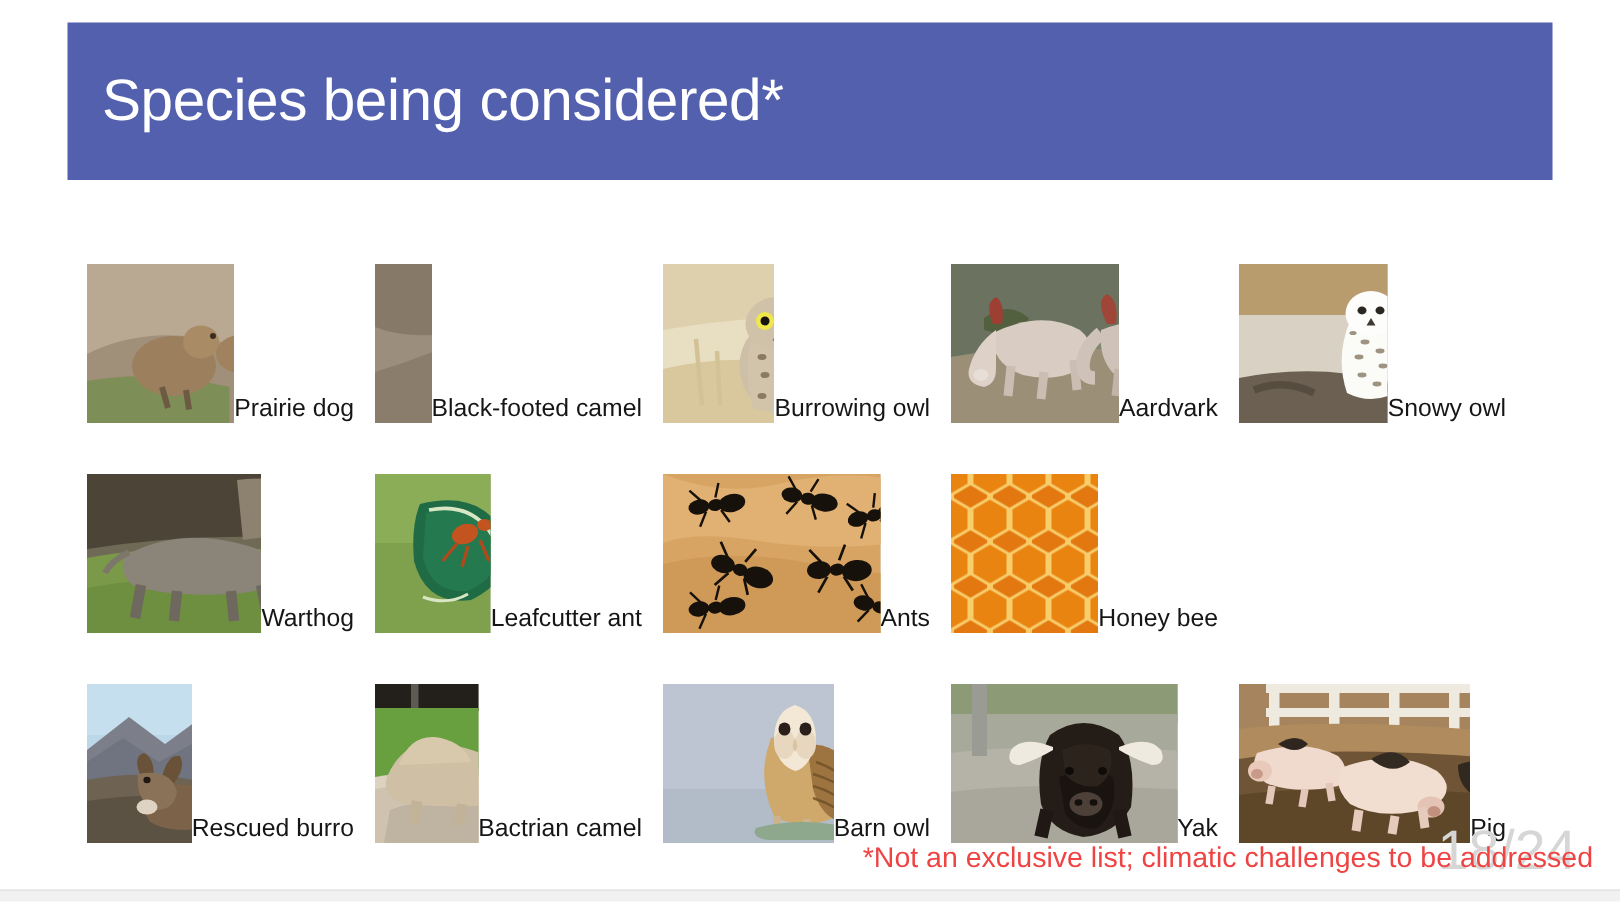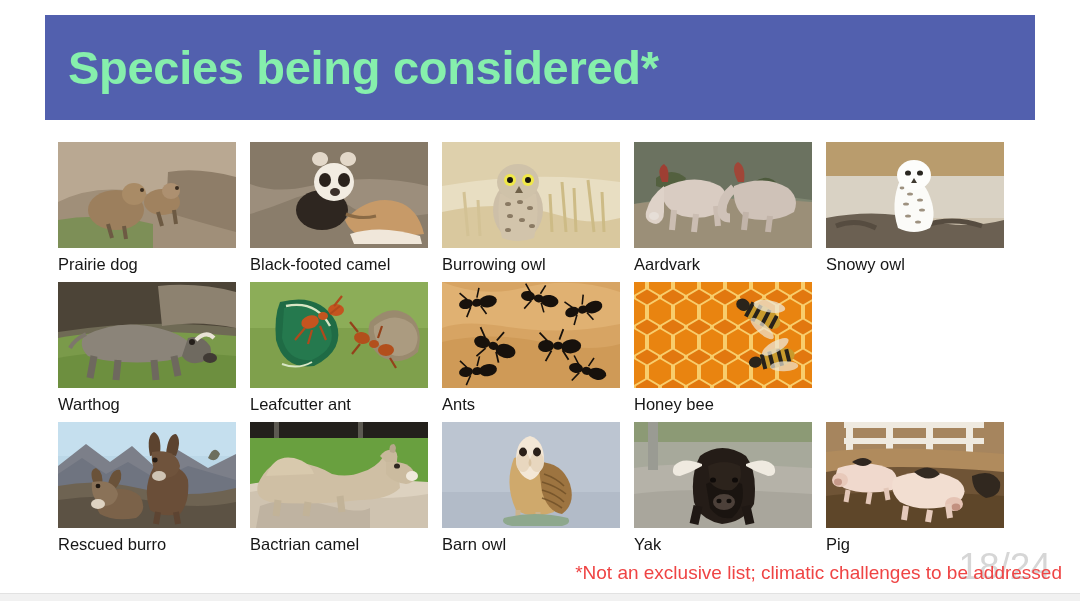--- a/index.html
+++ b/index.html
@@ -28,23 +28,23 @@
     position: absolute;
     left: 45px;
     top: 15px;
     width: 990px;
     height: 105px;
     background: #5260ae;
     display: flex;
     align-items: center;
   }
   #title-text {
-    color: #86efac;
-    font-size: 47px;
-    font-weight: bold;
+    color: #ffffff;
+    font-size: 39px;
+    font-weight: normal;
     letter-spacing: -0.3px;
     margin-left: 23px;
     white-space: nowrap;
     font-family: "Liberation Sans", sans-serif;
   }
 
   
   #grid {
     position: absolute;
     left: 58px;
@@ -52,22 +52,22 @@
     width: 950px;
   }
   .grid-row {
     display: flex;
     height: 140px;
   }
   .cell {
     width: 178px;
     margin-right: 14px;
     display: flex;
-    flex-direction: column;
-    align-items: flex-start;
+    flex-direction: row;
+    align-items: flex-end;
   }
   .cell:last-child { margin-right: 4px; }
 
   .photo {
     width: 178px;
     height: 106px;
     overflow: hidden;
     position: relative;
     background: #cfcfcf;
   }

